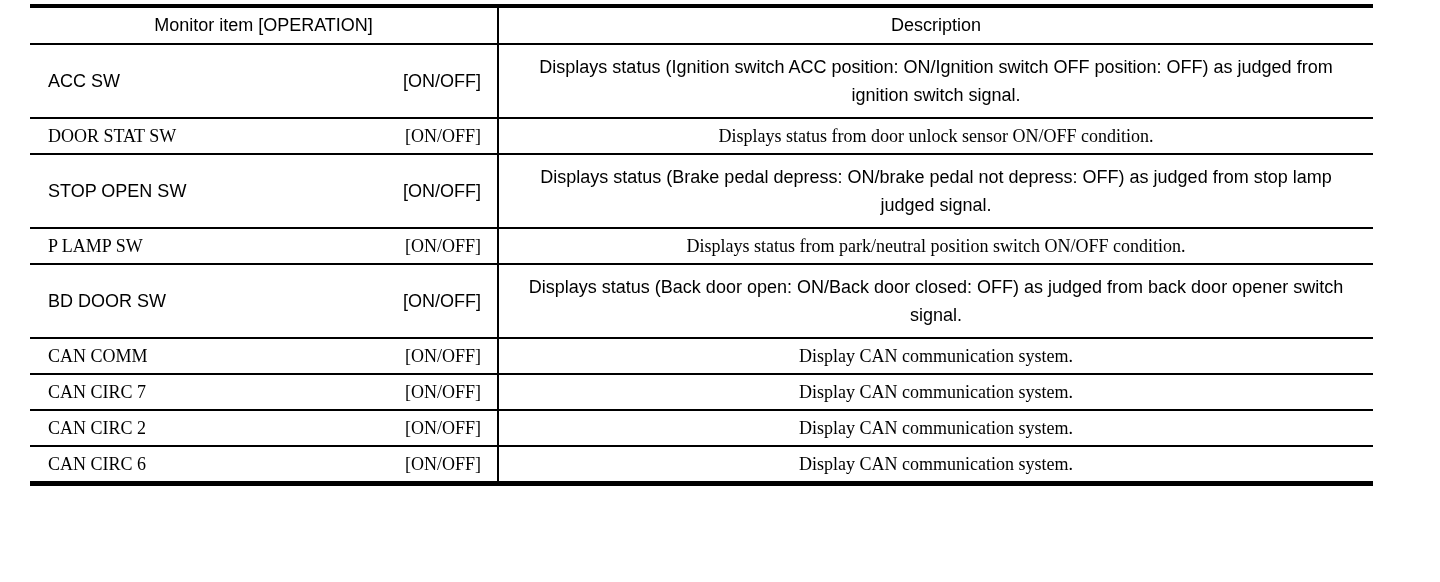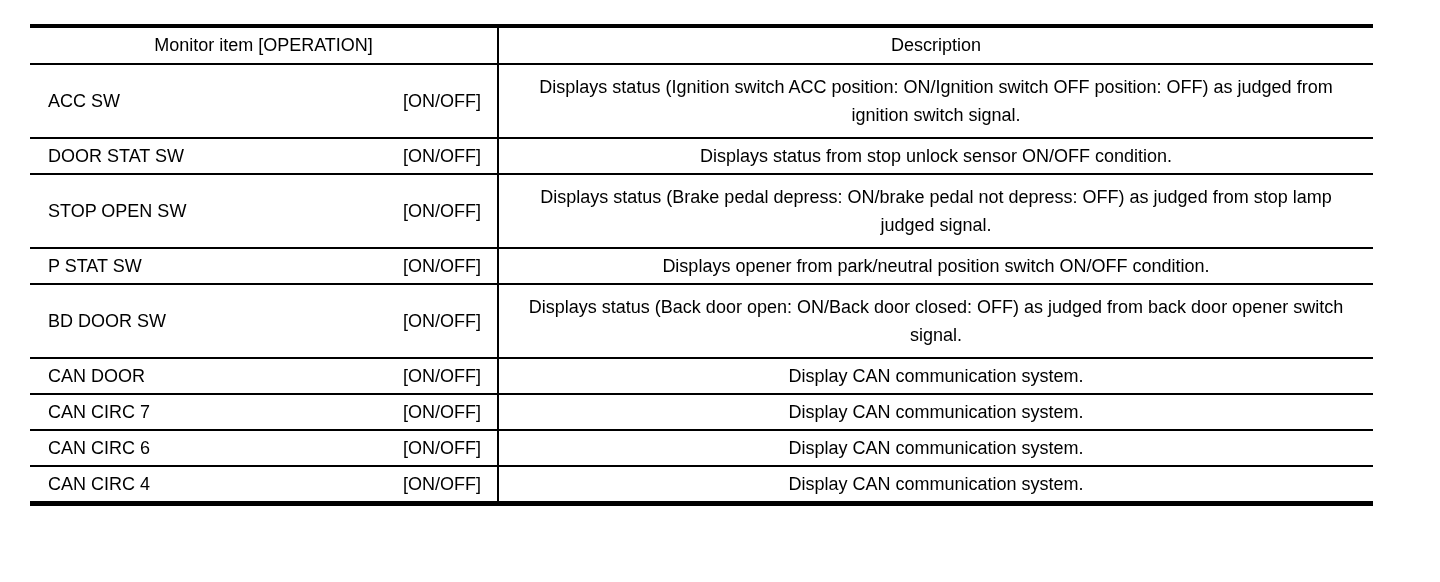--- a/index.html
+++ b/index.html
@@ -7,21 +7,21 @@
     padding: 0;
     background: #ffffff;
     width: 1440px;
     height: 582px;
     font-family: "Liberation Sans", sans-serif;
     color: #000000;
     -webkit-font-smoothing: none;
   }
   .table-wrap {
     position: absolute;
-    top: 24px;
+    top: 4px;
     left: 30px;
   }
   table.monitor-table {
     border-collapse: collapse;
     table-layout: fixed;
     width: 1343px;
     border-top: 4px solid #000;
     border-bottom: 5px solid #000;
     border-left: none;
     border-right: none;
@@ -33,21 +33,21 @@
     vertical-align: middle;
     font-size: 18px;
     font-weight: normal;
     padding: 0;
   }
   th.col-divider, td.col-divider {
     border-right: 2px solid #000;
   }
   tr.header-row { height: 38px; }
   tr.row-tall  { height: 74px; }
-  tr.row-short { height: 32px; }
+  tr.row-short { height: 32px; font-family: Liberation Serif, serif; }
   th.header-cell {
     text-align: center;
     line-height: 1.2;
   }
   td.item-cell .item-wrap {
     display: flex;
     justify-content: space-between;
     align-items: flex-end;
     padding: 0 16px 0 18px;
     white-space: nowrap;
@@ -83,80 +83,80 @@
         </td>
         <td class="desc-cell">Displays status (Ignition switch ACC position: ON/Ignition switch OFF position: OFF) as judged from ignition switch signal.</td>
       </tr>
       <tr class="row-short">
         <td class="item-cell col-divider">
           <div class="item-wrap">
             <span>DOOR STAT SW</span>
             <span>[ON/OFF]</span>
           </div>
         </td>
-        <td class="desc-cell">Displays status from stop unlock sensor ON/OFF condition.</td>
+        <td class="desc-cell">Displays status from door unlock sensor ON/OFF condition.</td>
       </tr>
       <tr class="row-tall">
         <td class="item-cell col-divider">
           <div class="item-wrap">
             <span>STOP OPEN SW</span>
             <span>[ON/OFF]</span>
           </div>
         </td>
         <td class="desc-cell">Displays status (Brake pedal depress: ON/brake pedal not depress: OFF) as judged from stop lamp judged signal.</td>
       </tr>
       <tr class="row-short">
         <td class="item-cell col-divider">
           <div class="item-wrap">
-            <span>P STAT SW</span>
+            <span>P LAMP SW</span>
             <span>[ON/OFF]</span>
           </div>
         </td>
-        <td class="desc-cell">Displays opener from park/neutral position switch ON/OFF condition.</td>
+        <td class="desc-cell">Displays status from park/neutral position switch ON/OFF condition.</td>
       </tr>
       <tr class="row-tall">
         <td class="item-cell col-divider">
           <div class="item-wrap">
             <span>BD DOOR SW</span>
             <span>[ON/OFF]</span>
           </div>
         </td>
         <td class="desc-cell">Displays status (Back door open: ON/Back door closed: OFF) as judged from back door opener switch signal.</td>
       </tr>
       <tr class="row-short">
         <td class="item-cell col-divider">
           <div class="item-wrap">
-            <span>CAN DOOR</span>
+            <span>CAN COMM</span>
             <span>[ON/OFF]</span>
           </div>
         </td>
         <td class="desc-cell">Display CAN communication system.</td>
       </tr>
       <tr class="row-short">
         <td class="item-cell col-divider">
           <div class="item-wrap">
             <span>CAN CIRC 7</span>
             <span>[ON/OFF]</span>
           </div>
         </td>
         <td class="desc-cell">Display CAN communication system.</td>
       </tr>
       <tr class="row-short">
         <td class="item-cell col-divider">
           <div class="item-wrap">
-            <span>CAN CIRC 6</span>
+            <span>CAN CIRC 2</span>
             <span>[ON/OFF]</span>
           </div>
         </td>
         <td class="desc-cell">Display CAN communication system.</td>
       </tr>
       <tr class="row-short">
         <td class="item-cell col-divider">
           <div class="item-wrap">
-            <span>CAN CIRC 4</span>
+            <span>CAN CIRC 6</span>
             <span>[ON/OFF]</span>
           </div>
         </td>
         <td class="desc-cell">Display CAN communication system.</td>
       </tr>
     </tbody>
   </table>
 </div>
 
 </body></html>

